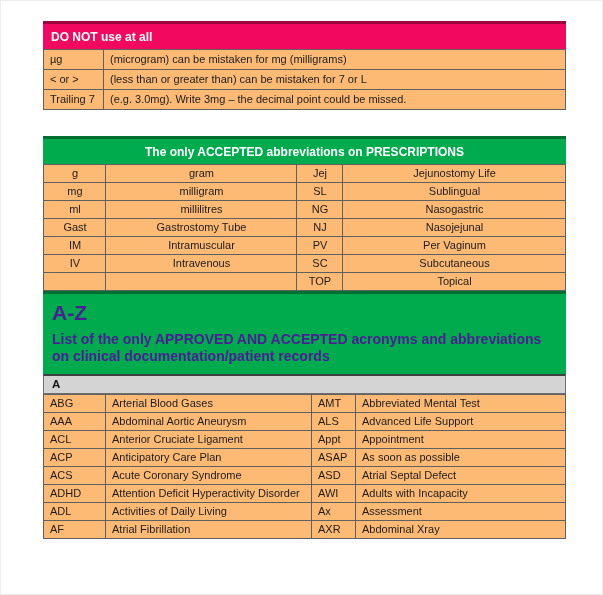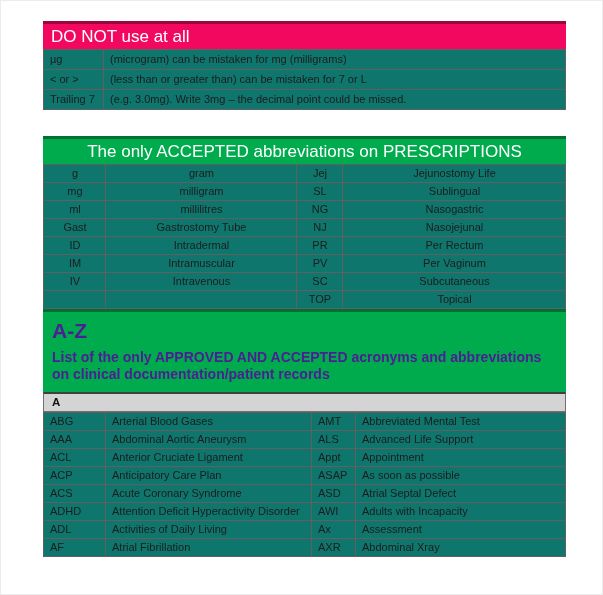--- a/index.html
+++ b/index.html
@@ -10,30 +10,30 @@
   }
   .page{
     position:relative;width:603px;height:595px;
     box-sizing:border-box;background:#fff;
     border:1px solid #ececec;
   }
   .content{position:absolute;left:42px;top:20px;width:523px;}
 
   
   .band{
-    box-sizing:border-box;color:#fff;font-weight:400;
-    font-size:17px;line-height:14px;
+    box-sizing:border-box;color:#fff;font-weight:700;
+    font-size:12px;line-height:14px;
     padding:6px 8px 5px 8px;
     border-top:3px solid rgba(0,0,0,0.35);
   }
   .band.pink{background:#F2085F;}
   .band.green{background:#00AB4E;}
 
   
-  table{width:100%;border-collapse:collapse;table-layout:fixed;background:#0f766e;}
+  table{width:100%;border-collapse:collapse;table-layout:fixed;background:#fdba74;}
   td{
     border:1px solid #606060;
     font-size:11px;color:#1c1c1c;
     padding:2px 5px 2px 6px;
     line-height:13px;
     white-space:nowrap;overflow:hidden;
     font-weight:400;
   }
   table.t1 td{height:15px;}
   table.t2 td, table.t3 td{height:13px;}
@@ -116,26 +116,20 @@
               <td>ml</td>
               <td>millilitres</td>
               <td>NG</td>
               <td>Nasogastric</td>
             </tr>
             <tr>
               <td>Gast</td>
               <td>Gastrostomy Tube</td>
               <td>NJ</td>
               <td>Nasojejunal</td>
-            </tr>
-            <tr>
-              <td>ID</td>
-              <td>Intradermal</td>
-              <td>PR</td>
-              <td>Per Rectum</td>
             </tr>
             <tr>
               <td>IM</td>
               <td>Intramuscular</td>
               <td>PV</td>
               <td>Per Vaginum</td>
             </tr>
             <tr>
               <td>IV</td>
               <td>Intravenous</td>

